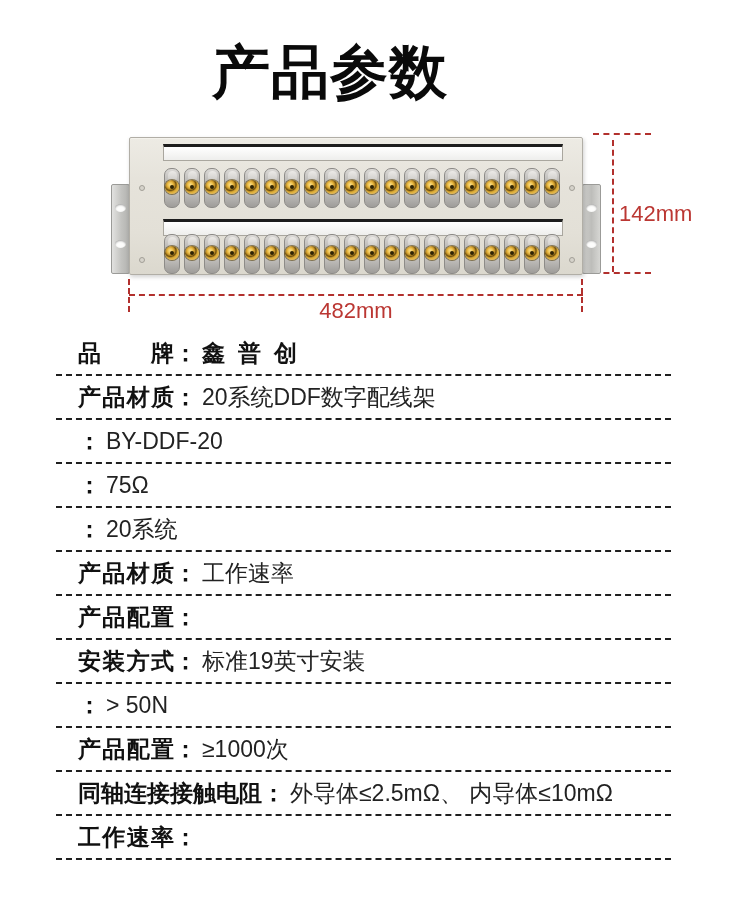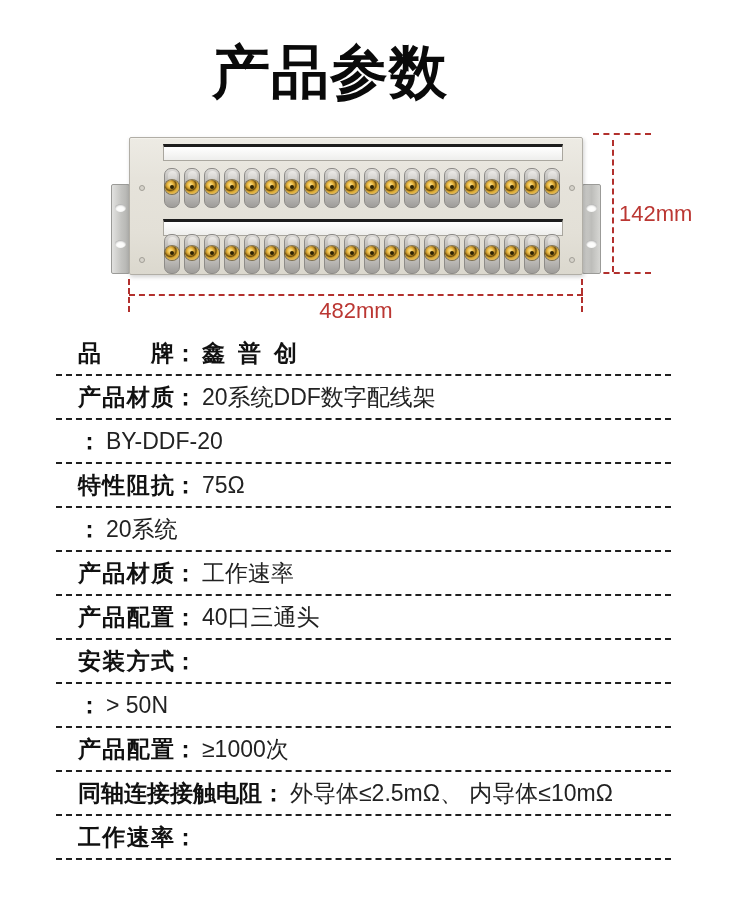--- a/index.html
+++ b/index.html
@@ -265,45 +265,44 @@
         <span class="spec-colon">：</span>
         <span class="spec-value">20系统DDF数字配线架</span>
   </div>
 
   <div class="spec-row">
         <span class="spec-colon">：</span>
         <span class="spec-value">BY-DDF-20</span>
   </div>
 
   <div class="spec-row">
-    <span class="spec-label">特性阻抗</span>
         <span class="spec-colon">：</span>
         <span class="spec-value">75Ω</span>
   </div>
 
   <div class="spec-row">
         <span class="spec-colon">：</span>
         <span class="spec-value">20系统</span>
   </div>
 
   <div class="spec-row">
     <span class="spec-label">产品材质</span>
         <span class="spec-colon">：</span>
         <span class="spec-value">工作速率</span>
   </div>
 
   <div class="spec-row">
     <span class="spec-label">产品配置</span>
         <span class="spec-colon">：</span>
-        <span class="spec-value">40口三通头</span>
   </div>
 
   <div class="spec-row">
     <span class="spec-label">安装方式</span>
         <span class="spec-colon">：</span>
+        <span class="spec-value">标准19英寸安装</span>
   </div>
 
   <div class="spec-row">
         <span class="spec-colon">：</span>
         <span class="spec-value">&gt; 50N</span>
   </div>
 
   <div class="spec-row">
     <span class="spec-label">产品配置</span>
         <span class="spec-colon">：</span>

